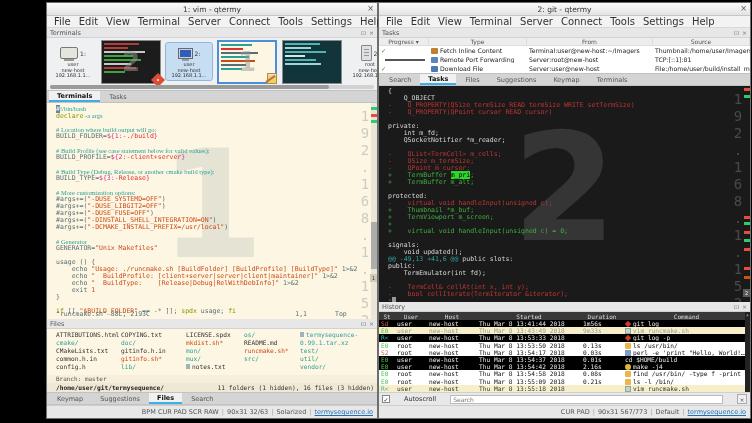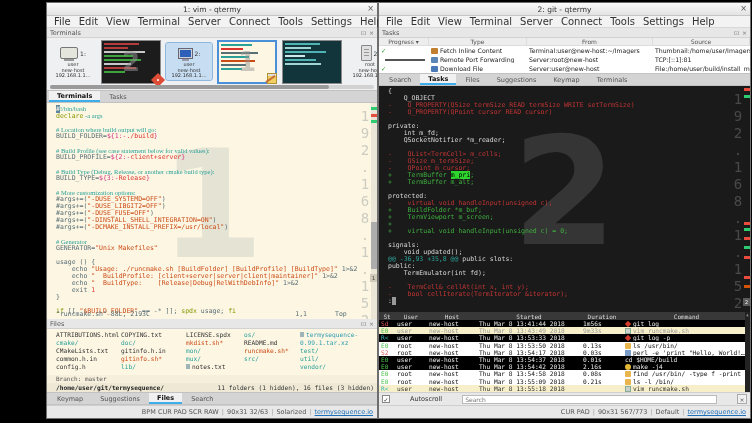--- a/index.html
+++ b/index.html
@@ -132,21 +132,21 @@
   .ci { display:inline-block; width:6px; height:6px; margin-right:2px; vertical-align:-1px; }
   .ci-git{background:#d03a2a; transform:rotate(45deg) scale(0.75);}
   .ci-vim{background:#c9d2c9; border:1px solid #8a9; }
   .ci-folder{background:#e8b64c; border-radius:1px;}
   .ci-perl{background:#7a9cc6;}
   .ci-make{background:#e2b736; border-radius:50%;}
   .ci-none{width:0; margin:0; border:0;}
   .hscroll { position:absolute; right:0; top:0; bottom:0; width:5px; background:#222; color:#888;
              font-size:4px; text-align:center; }
 
-  .autoscroll-row { height:13px; background:#e8e8e8; display:flex; align-items:center; gap:20px;
+  .autoscroll-row { height:13px; background:#e8e8e8; display:flex; align-items:center; gap:14px;
                     padding:0 3px; flex:0 0 13px; border-top:1px solid #d0d0d0; }
   .chk { width:8px; height:8px; background:#fff; border:1px solid #888; font-size:6px; line-height:7px;
          text-align:center; color:#222; }
   .chk-label { font-size:6.5px; color:#333; }
   .search-input { flex:1; height:9px; font-size:6px; border:1px solid #bbb; background:#fff; padding-left:2px;
                   font-family:"DejaVu Sans", sans-serif; }
   .clear-btn { width:10px; height:10px; border:1px solid #aaa; background:#f0f0f0; font-size:6px;
                line-height:9px; text-align:center; color:#555; }
 
   .statusbar { height:13px; background:#e8e8e8; display:flex; align-items:center; justify-content:flex-end;
@@ -457,28 +457,28 @@
           <div class="tl"><span class="sg-w">    QSocketNotifier *m_reader;</span></div>
           <div class="tl">&nbsp;</div>
           <div class="tl"><span class="sg-del">-    QList&lt;TermCell&gt; m_cells;</span></div>
           <div class="tl"><span class="sg-del">-    QSize m_termSize;</span></div>
           <div class="tl"><span class="sg-del">-    QPoint m_cursor;</span></div>
           <div class="tl"><span class="sg-add">+    TermBuffer </span><span class="sg-hl">m_pri</span><span class="sg-add">;</span></div>
           <div class="tl"><span class="sg-add">+    TermBuffer m_alt;</span></div>
           <div class="tl">&nbsp;</div>
           <div class="tl"><span class="sg-w">protected:</span></div>
           <div class="tl"><span class="sg-del">-    virtual void handleInput(unsigned c);</span></div>
-          <div class="tl"><span class="sg-add">+    BuildFolder *m_buf;</span></div>
+          <div class="tl"><span class="sg-add">+    Thumbnail *m_buf;</span></div>
           <div class="tl"><span class="sg-add">+    TermViewport m_screen;</span></div>
           <div class="tl"><span class="sg-add">+</span></div>
           <div class="tl"><span class="sg-add">+    virtual void handleInput(unsigned c) = 0;</span></div>
           <div class="tl">&nbsp;</div>
           <div class="tl"><span class="sg-w">signals:</span></div>
           <div class="tl"><span class="sg-w">    void updated();</span></div>
-          <div class="tl"><span class="sg-hk">@@ -36,93 +35,8 @@</span><span class="sg-w"> public slots:</span></div>
+          <div class="tl"><span class="sg-hk">@@ -49,13 +41,6 @@</span><span class="sg-w"> public slots:</span></div>
           <div class="tl"><span class="sg-w">public:</span></div>
           <div class="tl"><span class="sg-w">    TermEmulator(int fd);</span></div>
           <div class="tl">&nbsp;</div>
           <div class="tl"><span class="sg-del">-    TermCell&amp; cellAt(int x, int y);</span></div>
           <div class="tl"><span class="sg-del">-    bool cellIterate(TermIterator &amp;iterator);</span></div>
           <div class="tl"><span class="sg-w">:</span><span class="sg-cur2"> </span></div>
         </div>
       <div id="git-marks">
           <div class="mark" style="top: 1%; background: rgb(231, 76, 60);"></div>
           <div class="mark" style="top: 4%; background: rgb(46, 204, 113);"></div>
@@ -486,20 +486,27 @@
           <div class="mark" style="top: 63%; background: rgb(46, 204, 113);"></div>
           <div class="mark" style="top: 67%; background: rgb(231, 76, 60);"></div>
           <div class="mark" style="top: 71%; background: rgb(46, 204, 113);"></div>
           <div class="mark" style="top: 75%; background: rgb(231, 76, 60);"></div>
           <div class="mark" style="top: 84%; background: rgb(231, 76, 60);"></div>
           <div class="mark" style="top: 88%; background: rgb(211, 84, 0);"></div>
         </div>
       <div class="term-badge">2</div>
     </div>
 
+    <div class="dock-header">
+      <span>History</span>
+      <span class="dock-btns">
+        <span>⊡</span>
+        <span>×</span>
+      </span>
+    </div>
     <div class="history-table" id="history-table">
         <div class="hrow hhead">
           <div>St</div>
           <div>User</div>
           <div>Host</div>
           <div>Started</div>
           <div>Duration</div>
           <div>Command</div>
         </div>
         <div class="hrow hr-dark">

